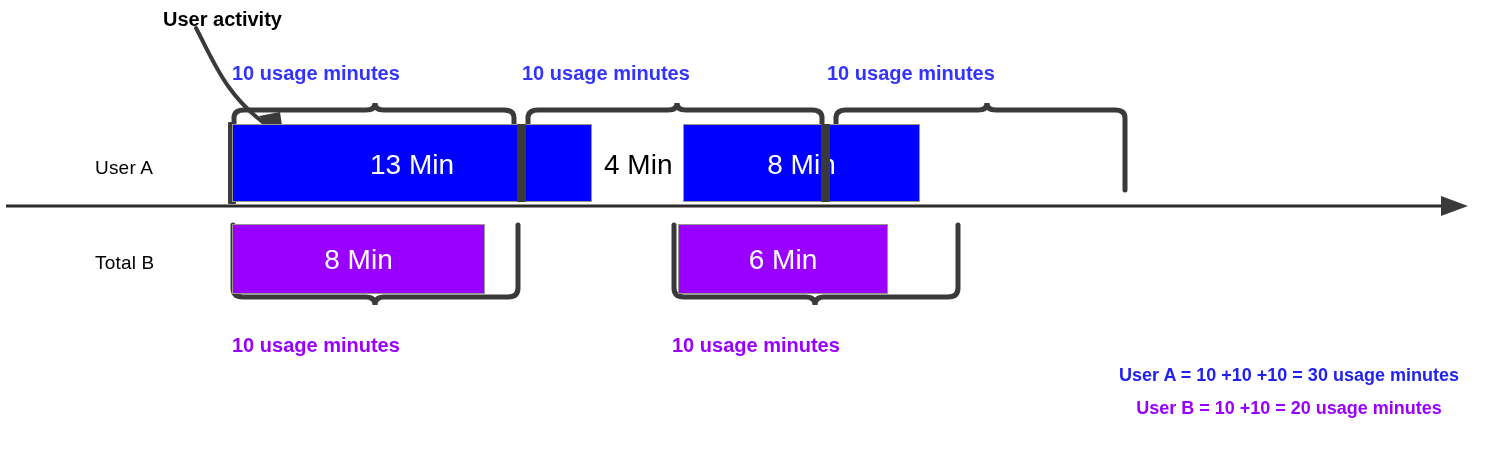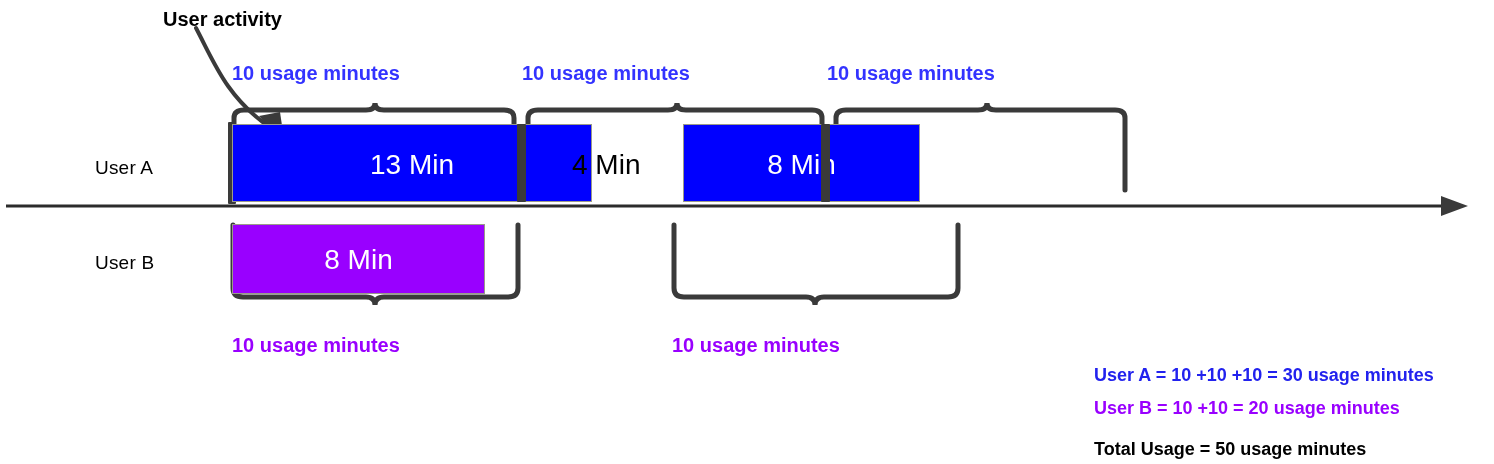--- a/index.html
+++ b/index.html
@@ -51,21 +51,21 @@
     font-weight: bold;
     font-size: 20px;
     color: #000000;
     white-space: nowrap;
   }
 
   .summary-line {
     font-weight: bold;
     font-size: 18px;
     white-space: nowrap;
-    text-align: left;
+    text-align: center;
   }
   .summary-line.blue   { color: #2222ee; }
   .summary-line.purple { color: #9900ff; }
   .summary-line.black  { color: #000000; }
 
   
   .bar {
     box-sizing: border-box;
     border: 1px solid #9a9a8a;
   }
@@ -121,49 +121,51 @@
 
     <g>
       <path d="M196,28 C214,62 226,96 268,126" fill="none" stroke="#3a3a3a" stroke-width="4" stroke-linecap="round"></path>
       <polygon points="259,116 285,146 280,112" fill="#3a3a3a"></polygon>
     </g>
   </svg>
 
   <div class="abs callout-text" style="left:163px; top:8px;">User activity</div>
 
   <div class="abs lbl-user" style="left:95px; top:157px;">User A</div>
-  <div class="abs lbl-user" style="left:95px; top:252px;">User B</div>
+  <div class="abs lbl-user" style="left:95px; top:252px;">Total B</div>
 
   <div class="abs lbl-brace blue" style="left:232px; top:62px; width:290px;">10 usage minutes</div>
   <div class="abs lbl-brace blue" style="left:522px; top:62px; width:305px;">10 usage minutes</div>
   <div class="abs lbl-brace blue" style="left:827px; top:62px; width:300px;">10 usage minutes</div>
 
   <div class="abs tick" style="left:228px; top:122px; width:8px; height:82px;"></div>
 
   <div class="abs bar blue" style="left:232px; top:124px; width:360px; height:78px;">
     <div class="bar-text" style="position:absolute; left:0; top:26px; width:100%;">13 Min</div>
   </div>
 
   <div class="abs tick" style="left:517px; top:124px; width:9px; height:78px;"></div>
 
-  <div class="abs gap-text" style="left:572px; top:151px;">4 Min</div>
+  <div class="abs gap-text" style="left:604px; top:151px;">4 Min</div>
 
   <div class="abs bar blue" style="left:683px; top:124px; width:237px; height:78px;">
     <div class="bar-text" style="position:absolute; left:0; top:26px; width:100%;">8 Min</div>
   </div>
 
   <div class="abs tick" style="left:821px; top:124px; width:9px; height:78px;"></div>
 
   <div class="abs bar purple" style="left:232px; top:224px; width:253px; height:70px;">
     <div class="bar-text" style="position:absolute; left:0; top:21px; width:100%;">8 Min</div>
   </div>
 
+  <div class="abs bar purple" style="left:678px; top:224px; width:210px; height:70px;">
+    <div class="bar-text" style="position:absolute; left:0; top:21px; width:100%;">6 Min</div>
+  </div>
 
   <div class="abs lbl-brace purple" style="left:232px; top:334px; width:288px;">10 usage minutes</div>
   <div class="abs lbl-brace purple" style="left:672px; top:334px; width:288px;">10 usage minutes</div>
 
   <div class="abs" style="left:1094px; top:365px; width:390px;">
     <div class="summary-line blue" style="margin-bottom:12px;">User A = 10 +10 +10 = 30 usage minutes</div>
     <div class="summary-line purple" style="margin-bottom:20px;">User B = 10 +10 = 20 usage minutes</div>
-    <div class="summary-line black">Total Usage = 50 usage minutes</div>
   </div>
 
 </div>
 
 </body></html>

